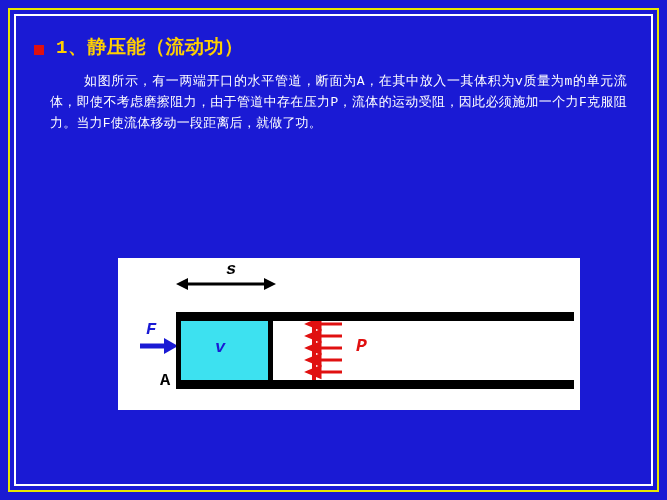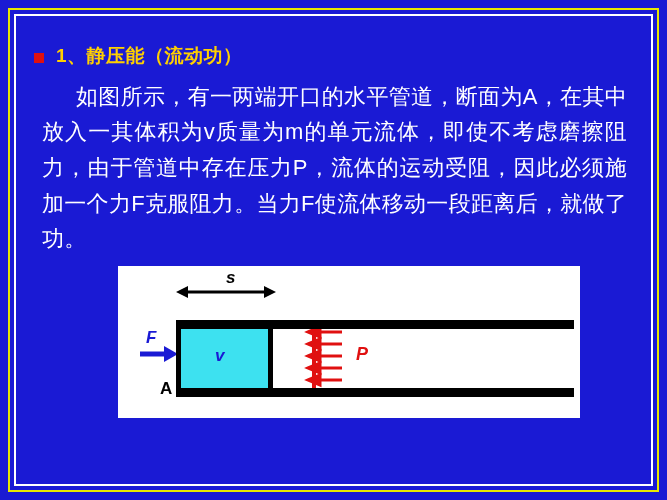--- a/index.html
+++ b/index.html
@@ -32,23 +32,24 @@
   .border-inner {
     position: absolute;
     left: 14px; top: 14px;
     width: 639px;
     height: 472px;
     border: 2px solid #ffffff;
     box-sizing: border-box;
   }
   .content {
     position: absolute;
-    left: 26px; top: 44px;
+    left: 26px; top: 36px;
     width: 615px;
     height: 420px;
+    font-family: Liberation Mono, monospace;
   }
   .heading-row {
     display: flex;
     align-items: flex-start;
     margin-left: 8px;
   }
   .bullet-square {
     width: 10px;
     height: 10px;
     background: #e01010;
@@ -58,24 +59,24 @@
   }
   .heading-text {
     color: #ffd000;
     font-size: 19px;
     font-weight: bold;
     letter-spacing: 0.5px;
     line-height: 1.3;
   }
   .body-text {
     margin-top: 10px;
-    margin-left: 16px;
+    margin-left: 24px;
     margin-right: 14px;
     color: #ffffff;
-    font-size: 22px;
+    font-size: 13px;
     line-height: 1.62;
     text-align: justify;
     text-indent: 34px;
     letter-spacing: 0.2px;
   }
   .figure {
     position: absolute;
     left: 92px;
     top: 222px;
     width: 462px;

